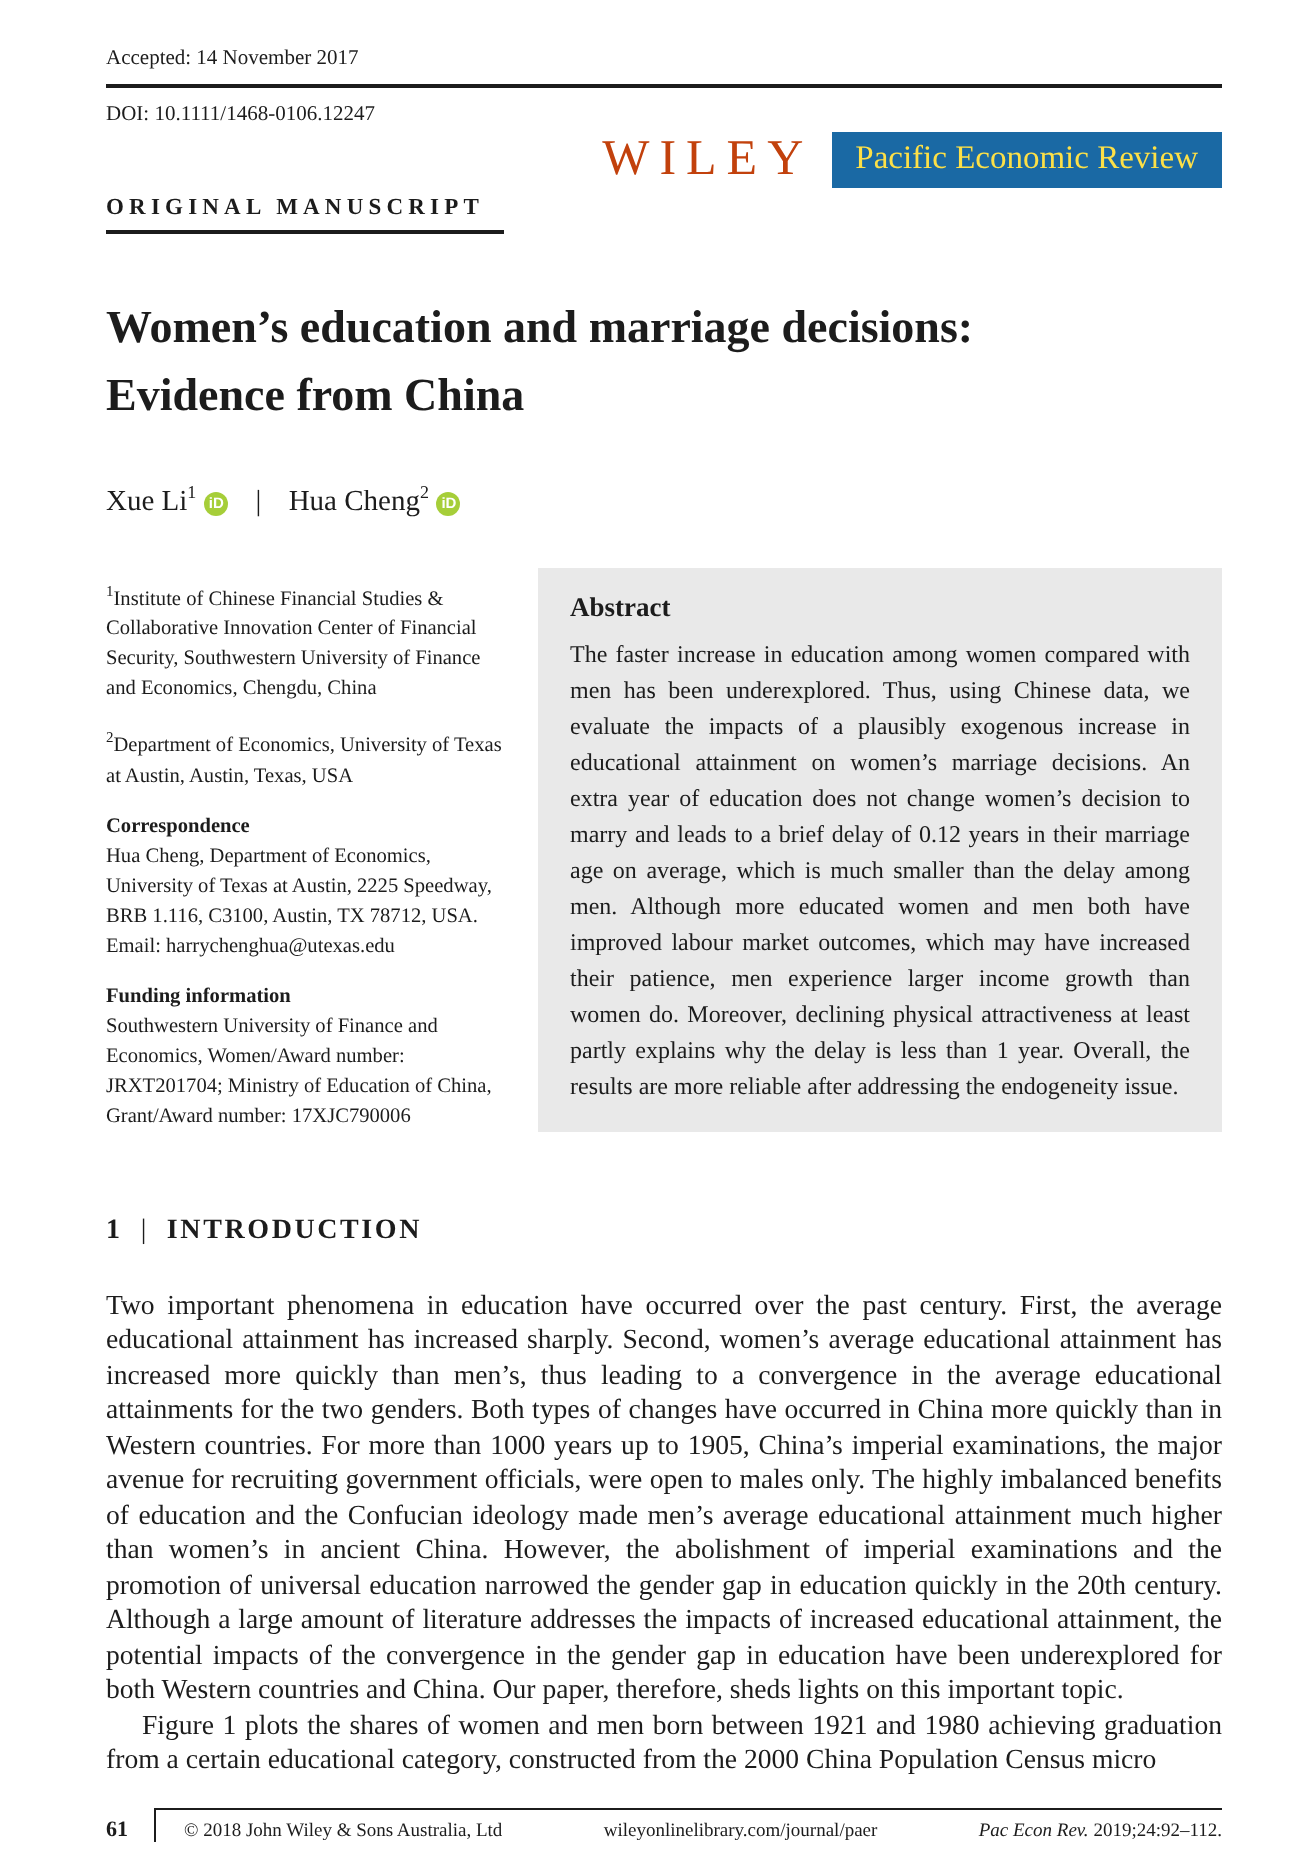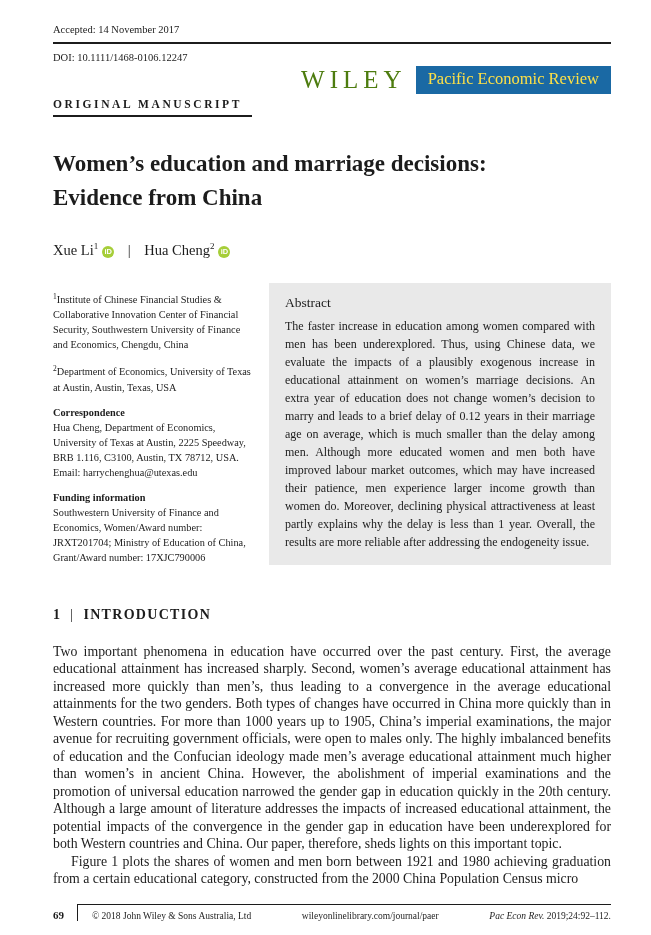--- a/index.html
+++ b/index.html
@@ -15,39 +15,39 @@
     overflow:hidden;
   }
   
   .meta-row { display:flex; border-bottom:2px solid #1c1c1c; font-size:10.5px; }
   .meta-item { padding:2px 13px 7px 13px; }
   .meta-item:first-child { padding-left:0; }
   .meta-item + .meta-item { border-left:1.5px solid #1c1c1c; }
   .doi-row { margin-top:8px; font-size:10.5px; }
   
   .brand-row { display:flex; justify-content:flex-end; align-items:center; margin-top:3px; }
-  .wiley { font-size:25px; letter-spacing:5px; font-weight:500; color:#4d7c0f; }
+  .wiley { font-size:25px; letter-spacing:5px; font-weight:500; color:#c2410c; }
   .journal-badge { background:#1a69a4; color:#fde047; font-size:16.5px; padding:3px 12px 5px 12px; margin-left:9px; }
   .article-type { display:inline-block; margin-top:0px; font-weight:bold; font-size:11.5px; letter-spacing:2.6px; border-bottom:2.5px solid #1c1c1c; padding:0 10px 5px 0; }
   
   .title { margin-top:30px; font-size:23px; font-weight:bold; line-height:34px; }
   .authors { margin-top:26px; font-size:14.5px; }
   .authors sup { font-size:9px; }
   .orcid { display:inline-block; width:12px; height:12px; border-radius:50%; background:#a6ce39; color:#ffffff; font-size:7.5px; font-weight:bold; text-align:center; line-height:12px; margin-left:4px; vertical-align:1px; font-family:"Liberation Sans", sans-serif; }
   .author-sep { margin:0 10px; }
   
   .info-section { display:flex; margin-top:24px; align-items:flex-end; }
   .info-left { width:198px; flex:none; font-size:10.3px; line-height:15px; padding-top:3px; }
   .aff { margin-bottom:9px; }
   .aff sup { font-size:7.5px; }
   .info-heading { font-weight:bold; margin-top:10px; }
   .info-text { margin:0; }
   .info-divider { width:0; border-left:1.5px solid #1c1c1c; margin-left:10px; }
   .abstract-box { flex:1; margin-left:7px; background:#e9e9e9; padding:12px 16px 14px 16px; }
-  .abstract-title { font-weight:normal; font-size:13.5px; margin-bottom:6px; }
+  .abstract-title { font-weight:bold; font-size:13.5px; margin-bottom:6px; }
   .abstract-text { font-size:12px; line-height:18px; text-align:justify; }
   
   .section-heading { margin-top:42px; font-size:14px; font-weight:bold; letter-spacing:1.3px; }
   .section-sep { margin:0 9px; font-weight:normal; }
   .body-text { margin-top:20px; font-size:13.8px; line-height:17.5px; text-align:justify; }
   .body-text p { margin:0; }
   .body-text p.indent { text-indent:18px; }
   
   .footer { position:absolute; left:53px; right:40px; bottom:14px; display:flex; font-size:9.5px; }
   .footer-page { font-weight:bold; font-size:11px; padding:5px 13px 0 0; }
@@ -104,21 +104,21 @@
   <h2 class="section-heading">
     <span>1</span><span class="section-sep">|</span><span>INTRODUCTION</span>
   </h2>
 
   <div class="body-text">
     <p>Two important phenomena in education have occurred over the past century. First, the average educational attainment has increased sharply. Second, women’s average educational attainment has increased more quickly than men’s, thus leading to a convergence in the average educational attainments for the two genders. Both types of changes have occurred in China more quickly than in Western countries. For more than 1000 years up to 1905, China’s imperial examinations, the major avenue for recruiting government officials, were open to males only. The highly imbalanced benefits of education and the Confucian ideology made men’s average educational attainment much higher than women’s in ancient China. However, the abolishment of imperial examinations and the promotion of universal education narrowed the gender gap in education quickly in the 20th century. Although a large amount of literature addresses the impacts of increased educational attainment, the potential impacts of the convergence in the gender gap in education have been underexplored for both Western countries and China. Our paper, therefore, sheds lights on this important topic.</p>
     <p class="indent">Figure 1 plots the shares of women and men born between 1921 and 1980 achieving graduation from a certain educational category, constructed from the 2000 China Population Census micro</p>
   </div>
 
   <div class="footer">
-    <span class="footer-page">69</span>
+    <span class="footer-page">61</span>
     <div class="footer-main">
       <span class="footer-copy">© 2018 John Wiley &amp; Sons Australia, Ltd</span>
       <span class="footer-url">wileyonlinelibrary.com/journal/paer</span>
       <span class="footer-cite"><span class="jn">Pac Econ Rev.</span> <span>2019;24:92–112.</span></span>
     </div>
   </div>
 
 </div>
 
 </body></html>

